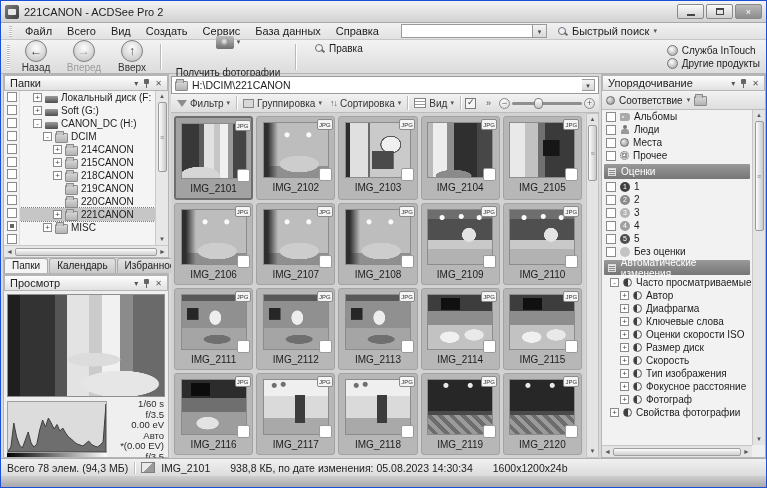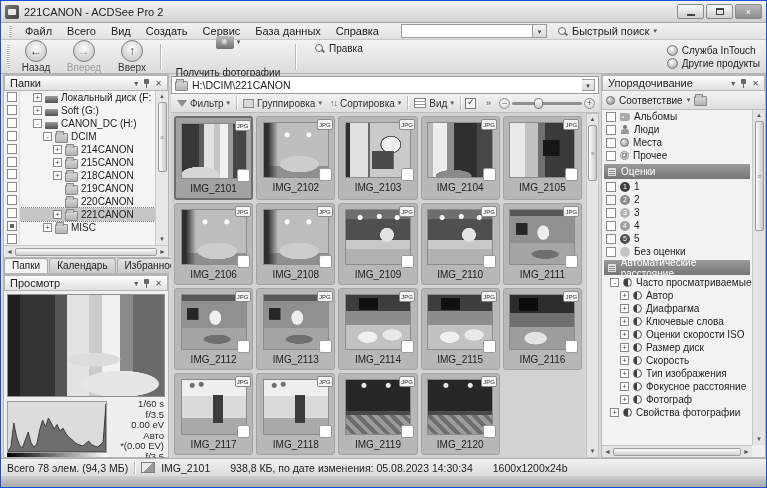--- a/index.html
+++ b/index.html
@@ -582,20 +582,27 @@
           <span class="badge">JPG</span>
           <span class="tagbox"></span>
         </div>
         <div class="thumb-label">IMG_2106</div>
       </div>
       <div class="thumb-cell">
         <div class="thumb-img scene-b">
           <span class="badge">JPG</span>
           <span class="tagbox"></span>
         </div>
+        <div class="thumb-label">IMG_2107</div>
+      </div>
+      <div class="thumb-cell">
+        <div class="thumb-img scene-b">
+          <span class="badge">JPG</span>
+          <span class="tagbox"></span>
+        </div>
         <div class="thumb-label">IMG_2108</div>
       </div>
       <div class="thumb-cell">
         <div class="thumb-img scene-e">
           <span class="badge">JPG</span>
           <span class="tagbox"></span>
         </div>
         <div class="thumb-label">IMG_2109</div>
       </div>
       <div class="thumb-cell">
@@ -748,21 +755,21 @@
           <span class="rate-ball" style="background: rgb(79, 79, 79);">5</span>
           <span>5</span>
         </div>
         <div class="org-row">
           <span class="cbox"></span>
           <span class="rate-ball" style="background: rgb(195, 195, 195);"></span>
           <span>Без оценки</span>
         </div>
         <div class="org-hdr">
           <span class="sq"></span>
-          <span>Автоматические расстояние</span>
+          <span>Автоматические изменения</span>
         </div>
         <div class="org-row">
           <span style="width: 0px;"></span>
           <span class="toggle">-</span>
           <span class="i-half"></span>
           <span>Часто просматриваемые</span>
         </div>
         <div class="org-row">
           <span style="width: 10px;"></span>
           <span class="toggle">+</span>

